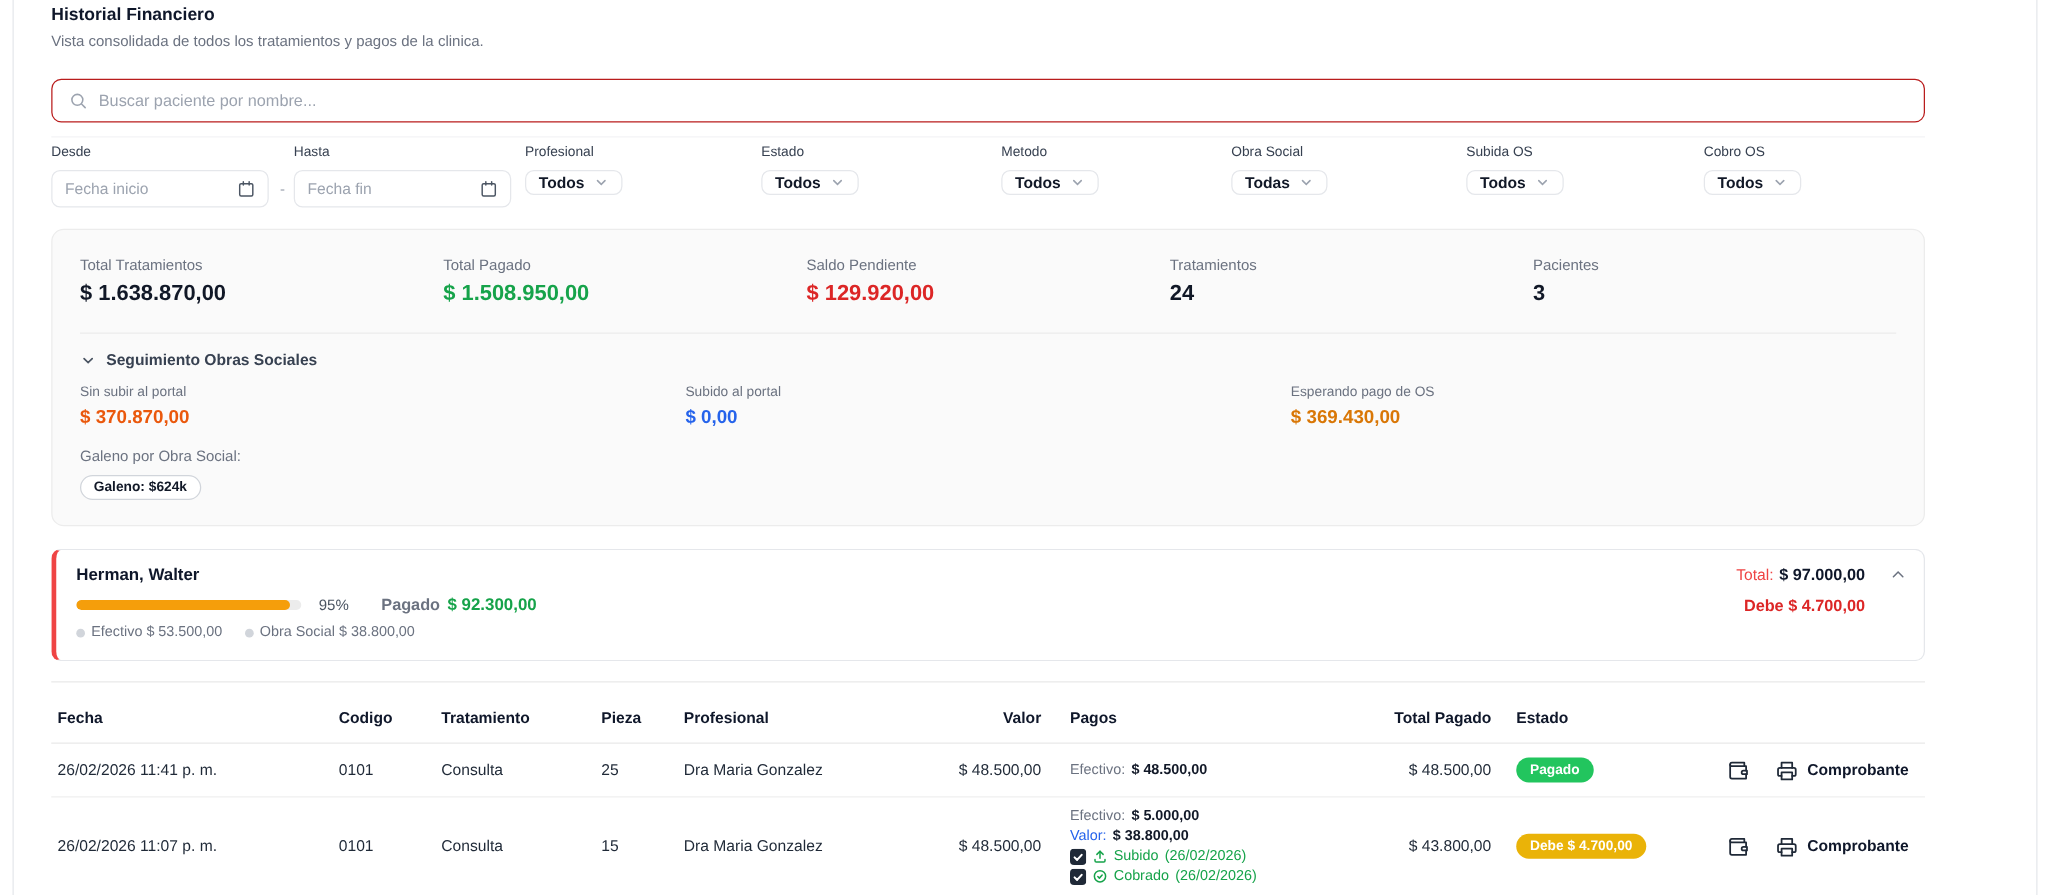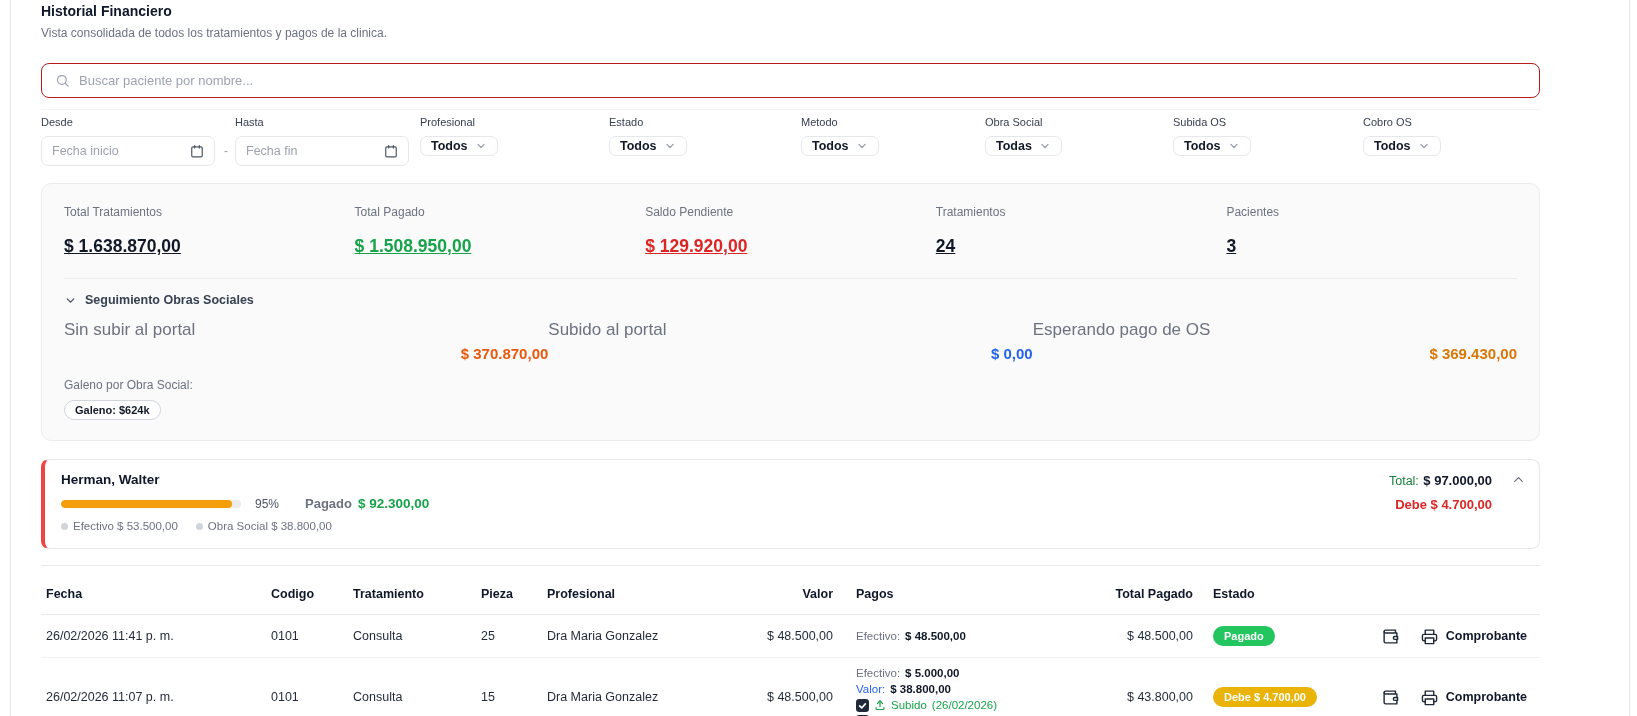--- a/index.html
+++ b/index.html
@@ -37,29 +37,29 @@
   .select-field { height:20px; border:1px solid #e5e7eb; border-radius:7px; background:#fff;
     display:inline-flex; align-items:center; gap:7px; padding:0 10px; cursor:pointer; }
   .select-field .val { font-size:12.5px; font-weight:600; color:#111827; }
   .select-field svg { width:12px; height:12px; stroke:#9ca3af; }
 
   
   .summary-card { margin-top:17px; background:#fafafa; border:1px solid #ececec;
     border-radius:10px; padding:21px 22px 20px; }
   .stats-grid { display:grid; grid-template-columns:repeat(5,1fr); }
   .stat-label { font-size:12px; color:#6b7280; }
-  .stat-value { margin-top:17px; font-size:17.5px; font-weight:700;text-decoration:underline; }
+  .stat-value { margin-top:5px; font-size:17.5px; font-weight:700; }
   .card-divider { margin-top:21px; border-top:1px solid #ececec; }
   .os-header { margin-top:14px; display:flex; align-items:center; gap:8px; cursor:pointer;
     width:fit-content; }
   .os-header svg { width:13px; height:13px; stroke:#4b5563; }
   .os-title { font-size:12.5px; font-weight:600; color:#374151; }
   .os-grid { margin-top:13px; display:grid; grid-template-columns:1fr 1fr 1fr; }
-  .os-label { font-size:17px; color:#6b7280; }
-  .os-value { margin-top:5px; font-size:15px; font-weight:700;text-align:right; }
+  .os-label { font-size:11px; color:#6b7280; }
+  .os-value { margin-top:5px; font-size:15px; font-weight:700; }
   .pagos-os-label { margin-top:16px; font-size:12px; color:#6b7280; }
   .os-badges { margin-top:8px; display:flex; gap:8px; }
   .os-badge { border:1px solid #d1d5db; border-radius:999px; padding:3px 10px;
     font-size:11px; font-weight:600; color:#111827; background:#fff; }
 
   
   .patient-card { margin-top:18px; position:relative; border:1px solid #e5e7eb;
     border-left-width:4px; border-left-style:solid; border-radius:8px;
     padding:12px 16px; height:90px; cursor:pointer; background:#fff; }
   .patient-name { font-size:13.5px; font-weight:700; color:#0f172a; }
@@ -67,21 +67,21 @@
   .progress-track { width:180px; height:8px; border-radius:5px; background:#ececec;
     overflow:hidden; }
   .progress-fill { height:100%; border-radius:5px; }
   .pct { margin-left:14px; font-size:12px; color:#4b5563; }
   .pagado-lbl { margin-left:26px; font-size:13px; font-weight:600; color:#6b7280; }
   .pagado-val { margin-left:6px; font-size:13.5px; font-weight:700; }
   .legend-row { margin-top:9px; display:flex; gap:18px; }
   .legend-item { display:flex; align-items:center; gap:5px; font-size:11.5px; color:#6b7280; }
   .legend-dot { width:7px; height:7px; border-radius:50%; background:#d1d5db; flex:none; }
   .patient-right { position:absolute; top:11px; right:47px; text-align:right; }
-  .total-lbl { font-size:12.5px; color:#15803d; }
+  .total-lbl { font-size:12.5px; color:#ef4444; }
   .total-val { font-size:13px; font-weight:700; color:#0f172a; }
   .debe-val { margin-top:8px; font-size:13px; font-weight:700; }
   .collapse-btn { position:absolute; top:12px; right:13px; background:none; border:0;
     cursor:pointer; }
   .collapse-btn svg { width:15px; height:15px; stroke:#6b7280; }
 
   
   .tx-table { margin-top:16px; }
   .t-grid { display:grid;
     grid-template-columns:225px 82px 128px 66px 174px 125px 250px 110px 125px 1fr; }

